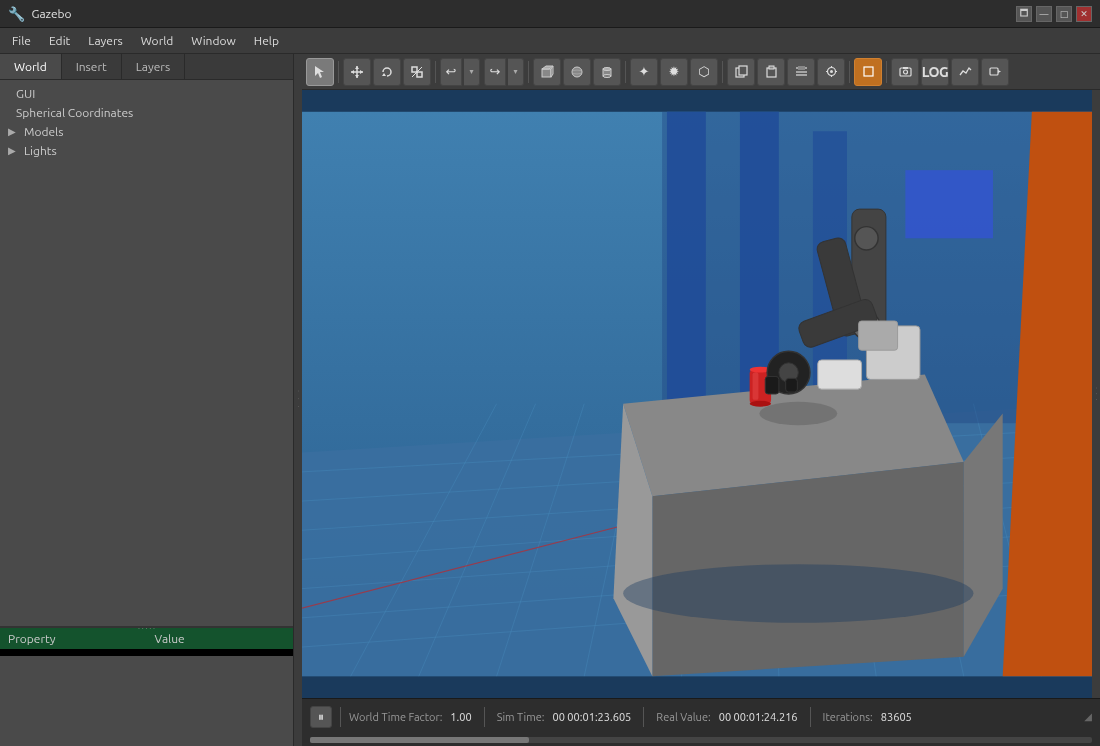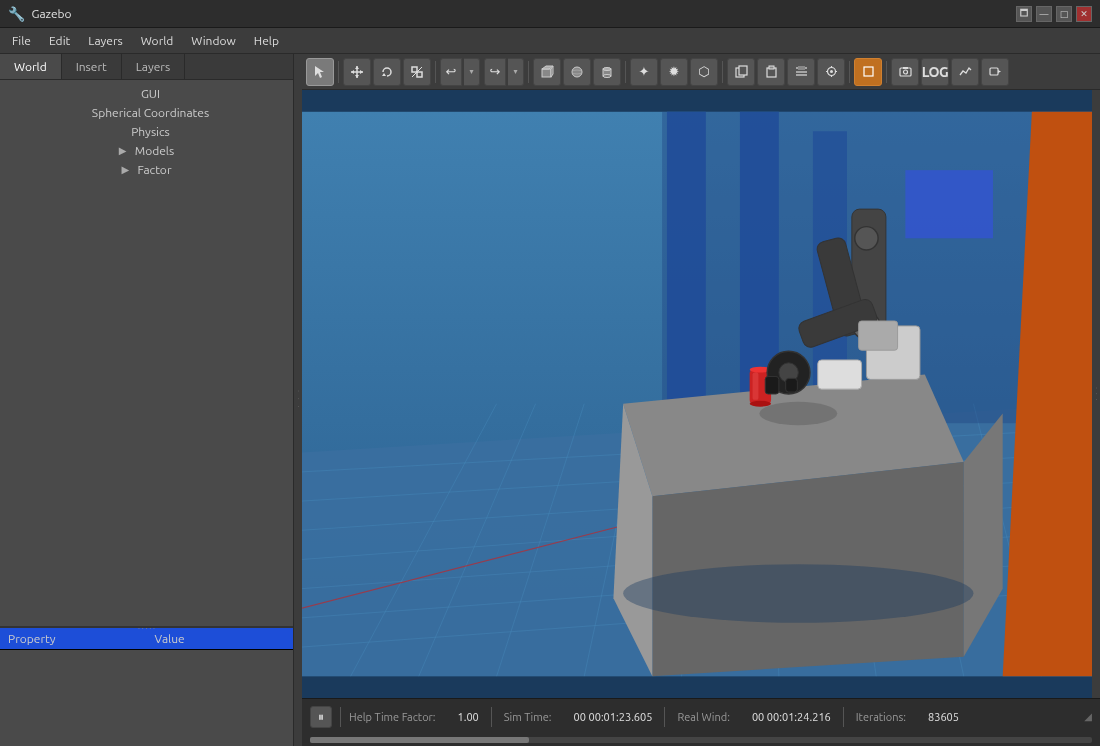--- a/index.html
+++ b/index.html
@@ -105,42 +105,41 @@
       overflow-y: auto;
     }
     .tree-item {
       padding: 3px 8px 3px 16px;
       cursor: pointer;
       color: #ccc;
       font-size: 12px;
       display: flex;
       align-items: center;
       gap: 4px;
-      justify-content: center;
     }
     .tree-item.has-arrow {
       padding-left: 8px;
     }
     .tree-arrow {
       width: 12px;
       font-size: 10px;
       color: #aaa;
     }
 
     
     #property-panel {
       height: 120px;
       border-top: 2px solid #333;
       background: #4a4a4a;
       position: relative;
     }
     #property-header {
       display: flex;
-      background: #1d4ed8;
-      border-bottom: 1px solid #000000;
+      background: #14532d;
+      border-bottom: 7px solid #000000;
     }
     .prop-col {
       padding: 4px 8px;
       font-size: 12px;
       color: #ccc;
       flex: 1;
     }
     #resize-handle {
       position: absolute;
       top: -3px;
@@ -235,21 +234,21 @@
       border: 1px solid #444;
       border-radius: 3px;
       cursor: pointer;
       display: flex;
       align-items: center;
       justify-content: center;
       color: #ddd;
       font-size: 12px;
     }
     .status-label { color: #999; }
-    .status-value { color: #e0e0e0; margin-left: 14px; }
+    .status-value { color: #e0e0e0; margin-left: 0; }
     #resize-corner {
       margin-left: auto;
       color: #666;
       font-size: 10px;
     }
 
     
     #scene-svg {
       width: 100%;
       height: 100%;
@@ -302,30 +301,27 @@
       <div class="tab">Layers</div>
     </div>
 
     <div id="world-tree">
       <div class="tree-item">
         <span>GUI</span>
       </div>
       <div class="tree-item">
         <span>Spherical Coordinates</span>
       </div>
-      <div class="tree-item">
-        <span>Physics</span>
-      </div>
       <div class="tree-item has-arrow">
         <span class="tree-arrow">▶</span>
         <span>Models</span>
       </div>
       <div class="tree-item has-arrow">
         <span class="tree-arrow">▶</span>
-        <span>Factor</span>
+        <span>Lights</span>
       </div>
     </div>
 
     <div id="property-panel">
       <div id="resize-handle">· · · · ·</div>
       <div id="property-header">
         <div class="prop-col">Property</div>
         <div class="prop-col">Value</div>
       </div>
     </div>
@@ -574,27 +570,27 @@
       <div style="position:absolute; right:0; top:0; bottom:0; width:8px; background:#3c3c3c; cursor:ew-resize; display:flex; align-items:center; justify-content:center;">
         <span style="writing-mode:vertical-rl; color:#666; font-size:8px; letter-spacing:1px;">· · ·</span>
       </div>
     </div>
 
     <div id="statusbar">
       <div id="pause-btn">
         <span>⏸</span>
       </div>
       <div style="width:1px; height:20px; background:#555;"></div>
-      <span class="status-label">Help Time Factor:</span>
+      <span class="status-label">World Time Factor:</span>
       <span class="status-value">1.00</span>
       <div style="width:1px; height:20px; background:#555; margin:0 4px;"></div>
       <span class="status-label">Sim Time:</span>
       <span class="status-value">00 00:01:23.605</span>
       <div style="width:1px; height:20px; background:#555; margin:0 4px;"></div>
-      <span class="status-label">Real Wind:</span>
+      <span class="status-label">Real Value:</span>
       <span class="status-value">00 00:01:24.216</span>
       <div style="width:1px; height:20px; background:#555; margin:0 4px;"></div>
       <span class="status-label">Iterations:</span>
       <span class="status-value">83605</span>
       <div id="resize-corner">◢</div>
     </div>
 
     <div style="height:12px; background:#2d2d2d; display:flex; align-items:center; padding:0 8px;">
       <div style="flex:1; height:6px; background:#444; border-radius:2px;">
         <div style="width:28%; height:100%; background:#777; border-radius:2px;"></div>

